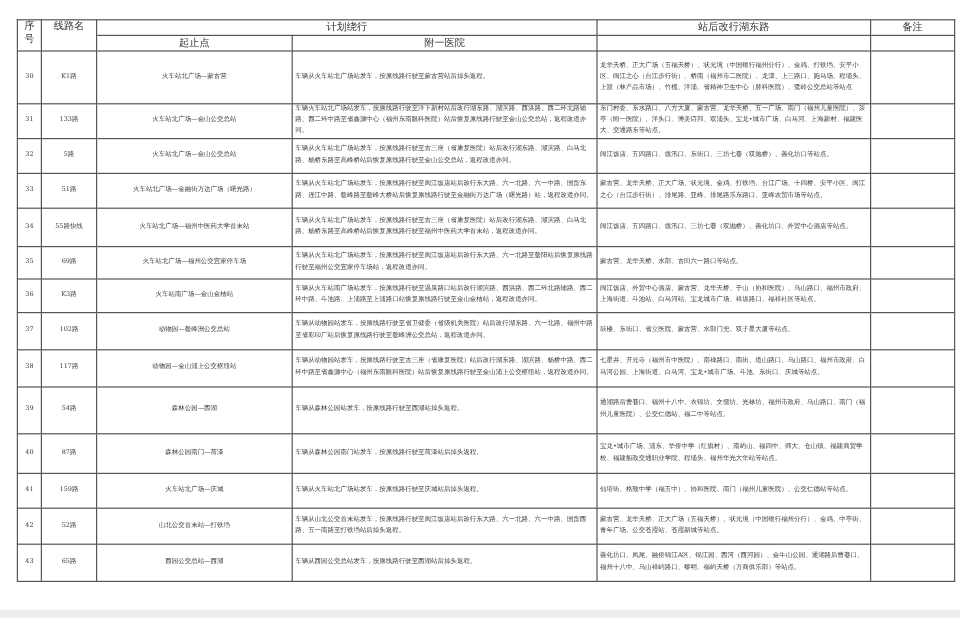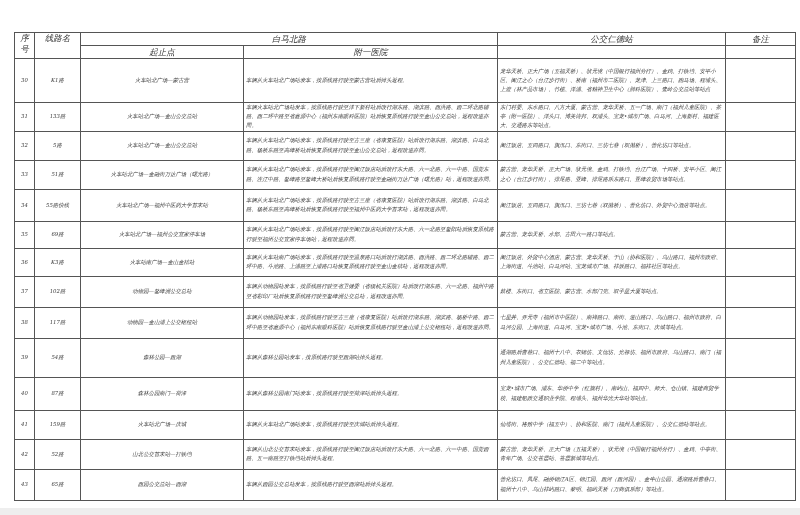--- a/index.html
+++ b/index.html
@@ -1,22 +1,22 @@
 <!DOCTYPE html>
 <html><head>
 <meta charset="utf-8">
 <style>
   html, body { margin:0; padding:0; }
   body {
     width:800px; height:515px; background:#ffffff; position:relative; overflow:hidden;
     font-family:"DejaVu Serif", "Liberation Serif", serif; color:#333;
   }
   table.detours {
-    position:absolute; left:14px; top:32px; width:781px;
-    border-collapse:collapse; table-layout:fixed;font-style:italic;
+    position:absolute; left:14px; top:16px; width:781px;
+    border-collapse:collapse; table-layout:fixed;
   }
   table.detours td, table.detours th {
     border:1px solid #555; padding:0 2px; vertical-align:middle;
     font-weight:normal; overflow:hidden;
   }
   th { font-size:8.5px; text-align:center; color:#333; line-height:11px; height:12px; }
   td { font-size:5.4px; line-height:9.2px; color:#3a3a3a; }
   td.c { text-align:center; }
   td.l { text-align:left; word-break:break-all; }
   .bottombar {
@@ -32,22 +32,22 @@
       <col style="width:46px">
       <col style="width:163px">
     <col style="width:254px">
       <col style="width:228px">
       <col style="width:70px">
   </colgroup>
   <thead>
     <tr>
       <th rowspan="2" style="vertical-align:top;">序号</th>
       <th rowspan="2" style="vertical-align:top;margin-top:36px;">线路名</th>
-      <th colspan="2">白马北路</th>
-      <th>公交仁德站</th>
+      <th colspan="2">计划绕行</th>
+      <th>站后改行湖东路</th>
       <th>备注</th>
     </tr>
     <tr>
       <th>起止点</th>
       <th>附一医院</th>
       <th></th>
       <th></th>
     </tr>
   </thead>
   <tbody id="rows">

